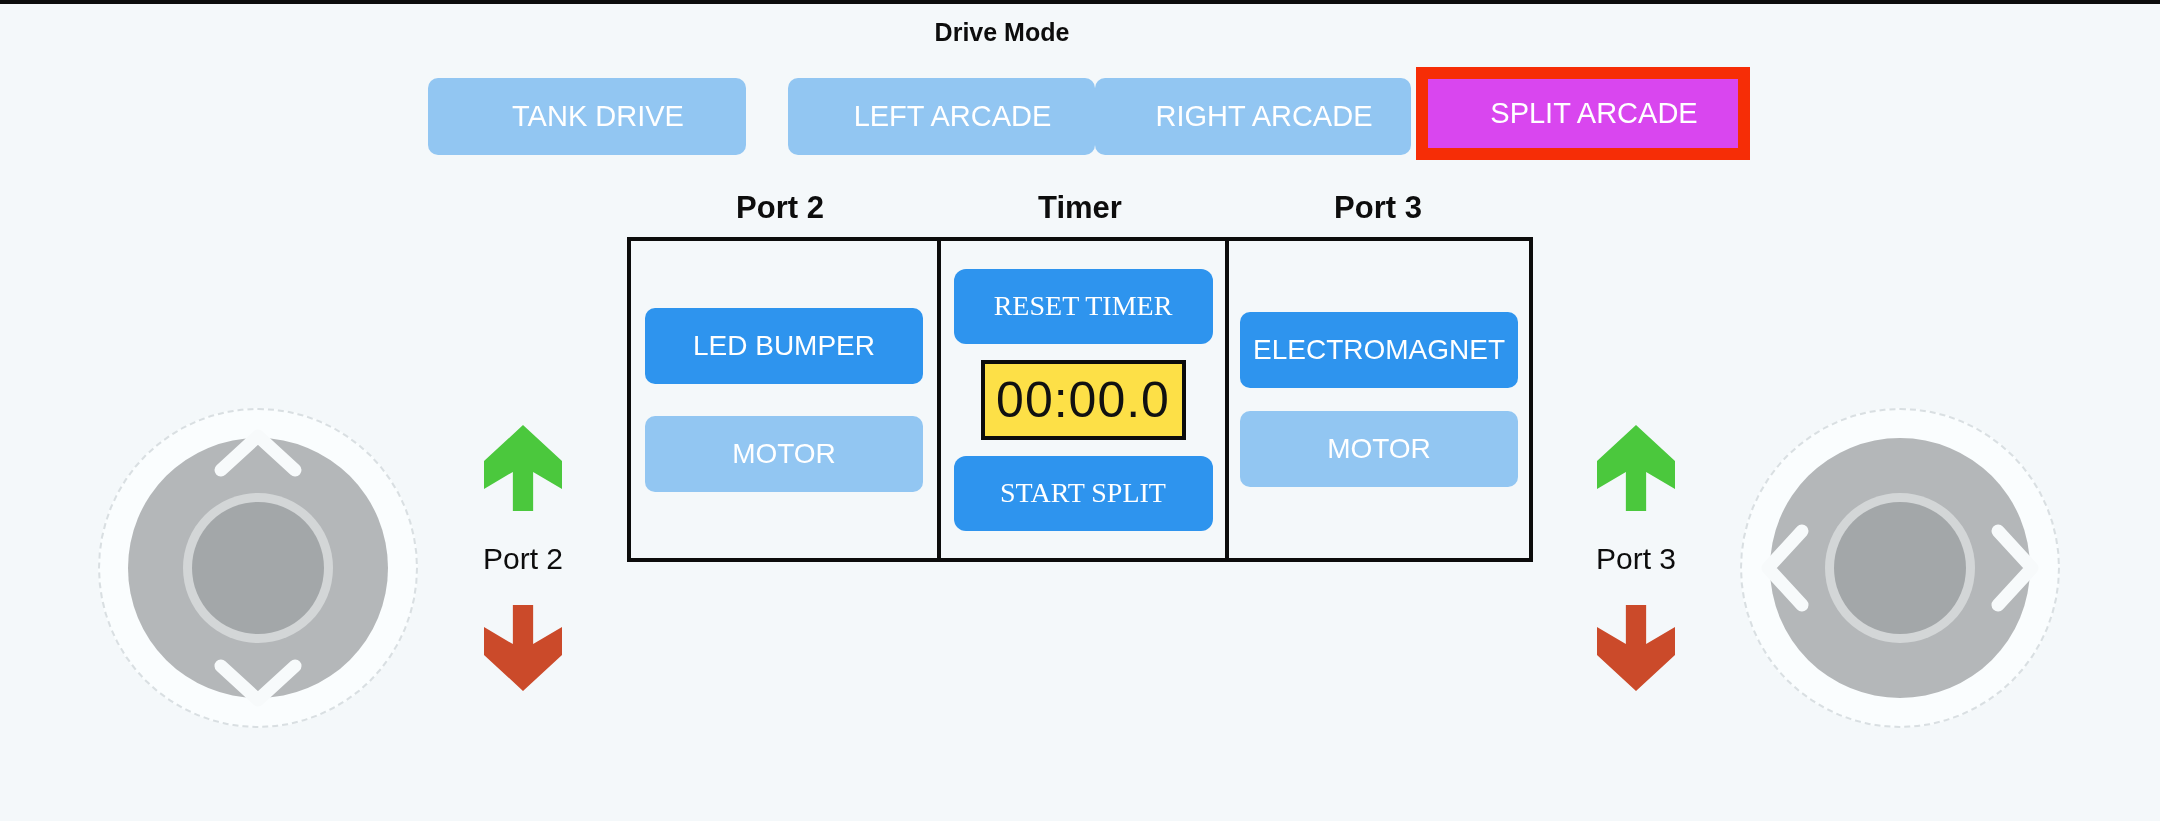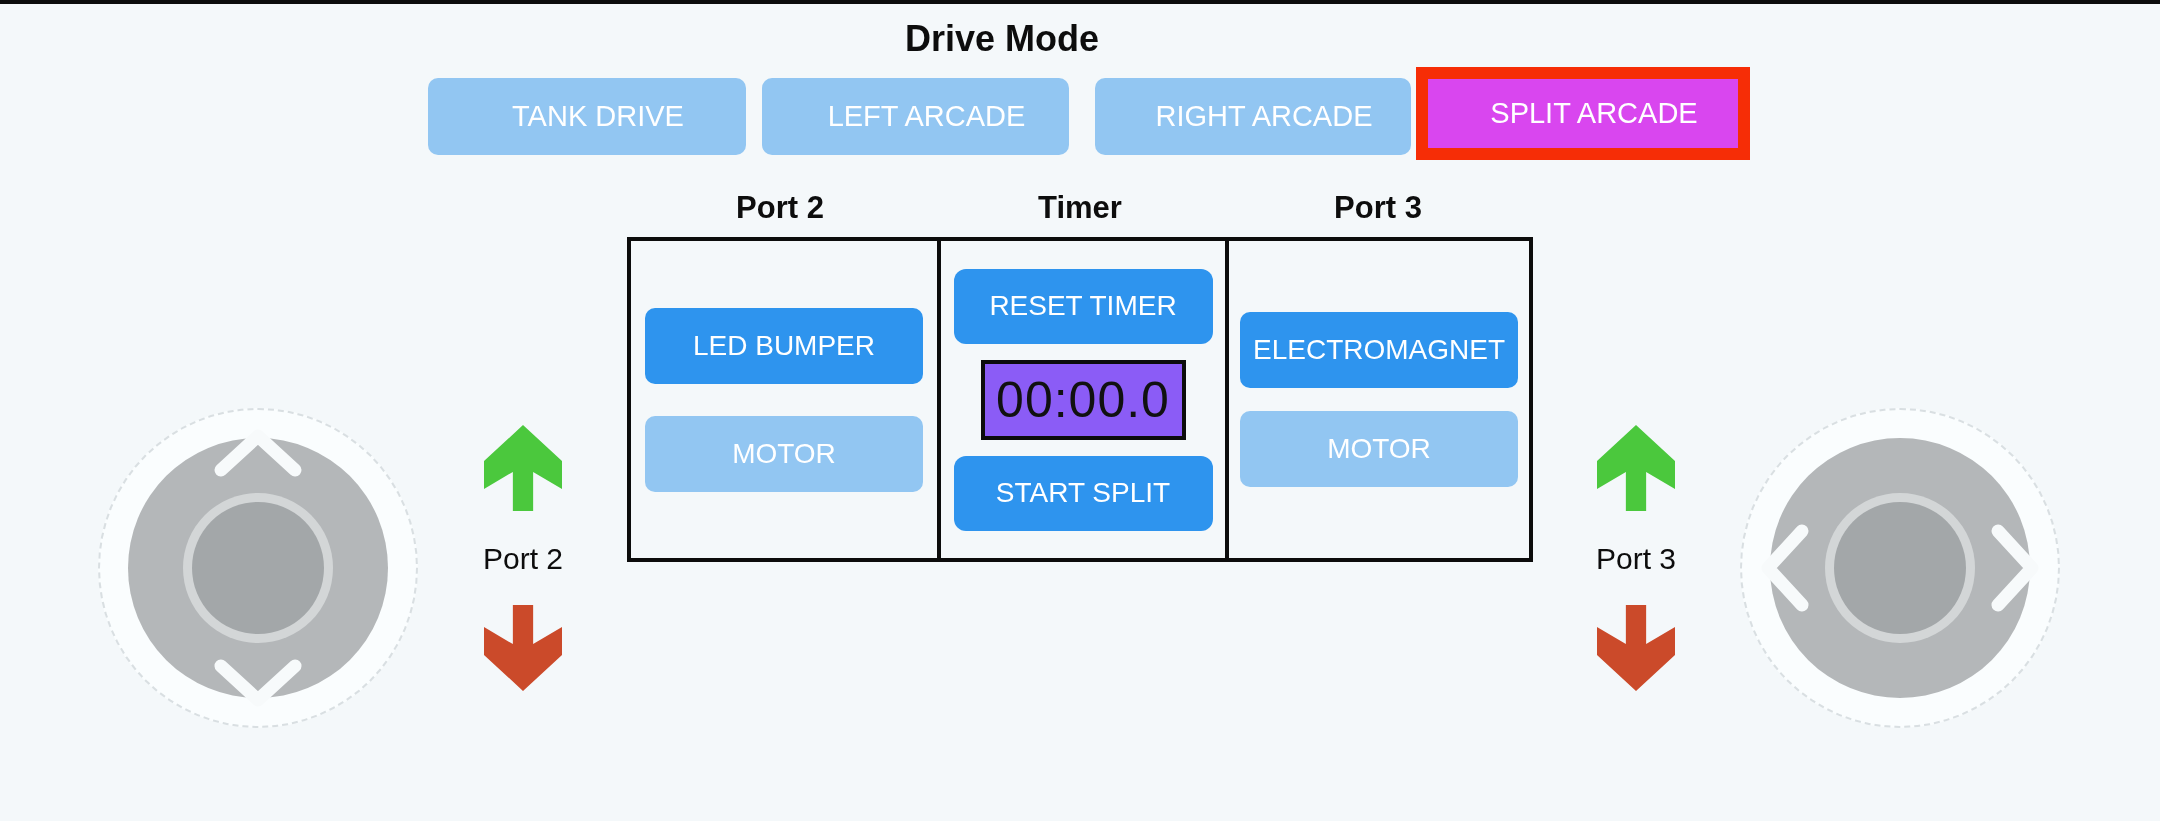--- a/index.html
+++ b/index.html
@@ -5,26 +5,26 @@
   html,body{margin:0;padding:0;background:#f4f8fa;}
   .screen{
     position:relative;width:2160px;height:821px;overflow:hidden;
     background:#f4f8fa;font-family:"Liberation Sans",sans-serif;
     -webkit-font-smoothing:antialiased;
   }
   .topline{position:absolute;top:0;left:0;width:2160px;height:4px;background:#0c0c0c;}
 
   
   .title{position:absolute;top:18px;left:0;width:2004px;text-align:center;
-    font-size:36px;font-weight:bold;color:#0d0d0d;}
+    font-size:25px;font-weight:bold;color:#0d0d0d;}
   .btn-mode{position:absolute;top:78px;height:77px;border:none;border-radius:10px;
     background:#92c6f2;color:#ffffff;font-size:29px;font-family:inherit;
     display:flex;align-items:center;justify-content:center;cursor:pointer;padding-left:28px;}
   .btn-mode.tank{left:428px;width:318px;}
-  .btn-mode.leftarc{left:762px;width:307px;}
+  .btn-mode.leftarc{left:788px;width:307px;}
   .btn-mode.rightarc{left:1095px;width:316px;justify-content:center;}
   .btn-mode.selected{
     left:1416px;top:67px;width:334px;height:93px;border-radius:0;
     border:12px solid #f62d06;background:#d946ef;box-sizing:border-box;}
 
   
   .col-header{position:absolute;top:190px;width:220px;text-align:center;
     font-size:31px;font-weight:bold;color:#0d0d0d;}
   .col-header.h-port2{left:670px;}
   .col-header.h-timer{left:970px;}
@@ -39,24 +39,24 @@
   .panel .col2{width:288px;border-right:4px solid #0c0c0c;gap:16px;}
   .panel .col3{flex:1;gap:23px;}
 
   .btn-device{width:278px;height:76px;border:none;border-radius:10px;
     color:#ffffff;font-size:28px;font-family:inherit;cursor:pointer;
     display:flex;align-items:center;justify-content:center;}
   .btn-device.active{background:#2e94ee;}
   .btn-device.inactive{background:#92c6f2;}
 
   .btn-timer{width:259px;height:75px;border:none;border-radius:12px;
-    background:#2e94ee;color:#ffffff;font-size:28px;font-family:Liberation Sans, sans-serif;
+    background:#2e94ee;color:#ffffff;font-size:28px;font-family:Liberation Serif, serif;
     cursor:pointer;display:flex;align-items:center;justify-content:center;}
   .timer-display{width:205px;height:80px;border:4px solid #0c0c0c;
-    box-sizing:border-box;background:#8b5cf6;color:#111111;
+    box-sizing:border-box;background:#fde047;color:#111111;
     font-size:50px;display:flex;align-items:center;justify-content:center;
     letter-spacing:1px;}
 
   
   .indicator{position:absolute;top:424px;width:160px;display:flex;
     flex-direction:column;align-items:center;}
   .indicator.left{left:443px;}
   .indicator.right{left:1556px;}
   .ind-label{font-size:30px;color:#0d0d0d;margin:30px 0 26px 0;}
   .arrow-svg{display:block;}

